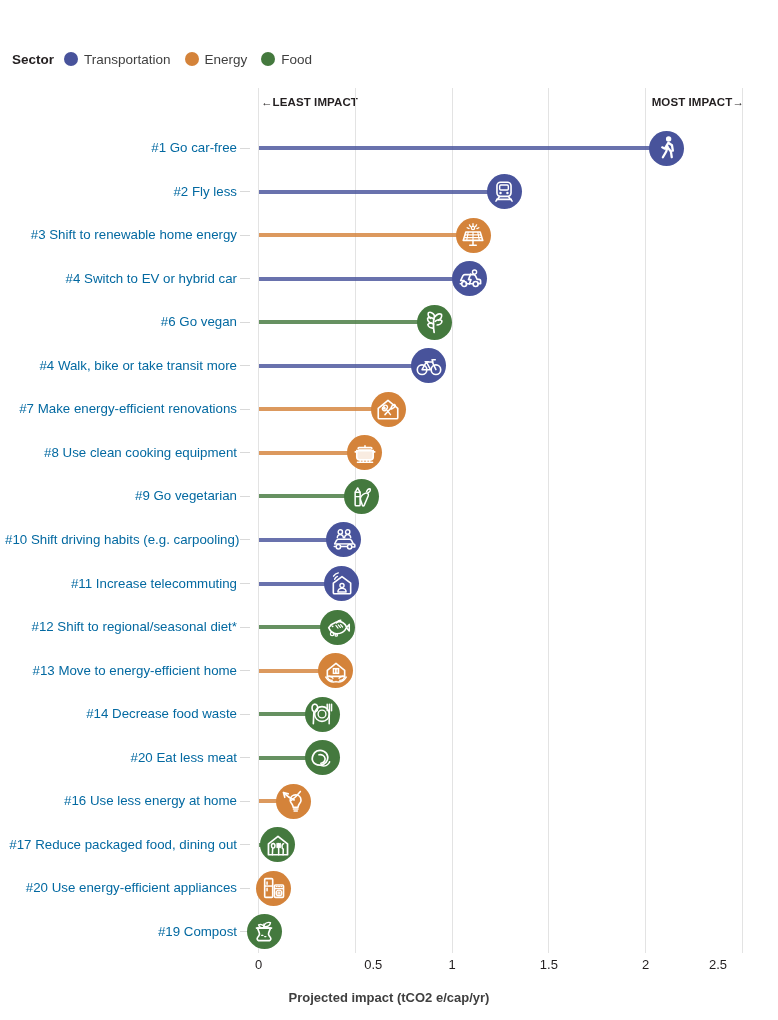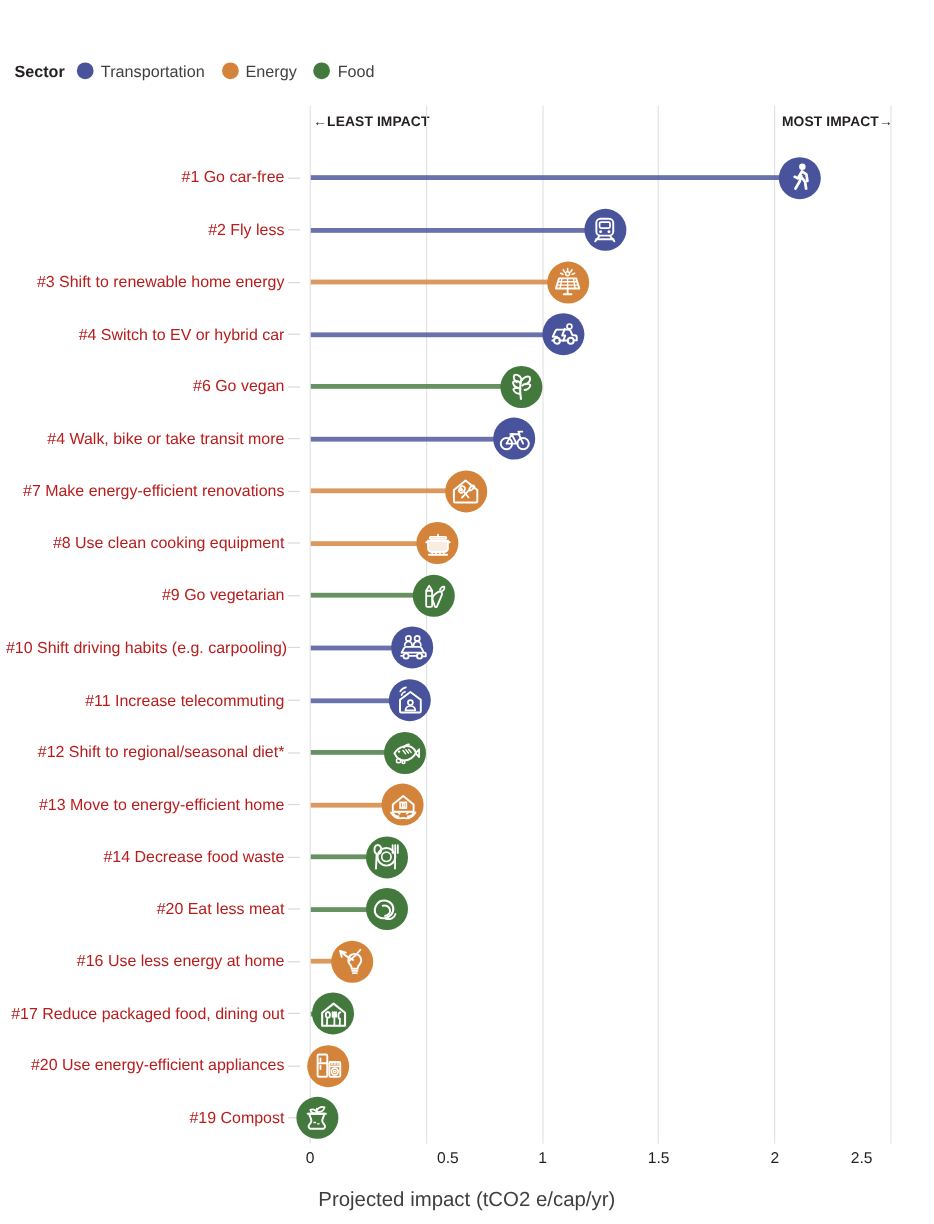--- a/index.html
+++ b/index.html
@@ -97,21 +97,21 @@
     left: 0;
     width: 778px;
     height: 0;
   }
   .row-label {
     position: absolute;
     right: 541px;           
     width: 232px;
     text-align: right;
     font-size: 13.3px;
-    color: #b91c1c;
+    color: #0369a1;
     line-height: 14px;
     top: -7px;
     white-space: nowrap;
   }
   .row-tick {
     position: absolute;
     left: 240px;
     top: -0.5px;
     width: 10px;
     height: 1px;
@@ -144,22 +144,23 @@
     color: #231f20;
     transform: translateX(-50%);
     white-space: nowrap;
   }
   .xaxis-title {
     position: absolute;
     top: 990px;
     left: 0;
     width: 778px;
     text-align: center;
-    font-size: 17px;
+    font-size: 13px;
     color: #3f3f3f;
+    font-weight: bold;
   }
 </style>
 </head>
 <body>
 
 <div id="chart-root">
 
 
   <div class="legend">
     <span class="legend-title">Sector</span>

